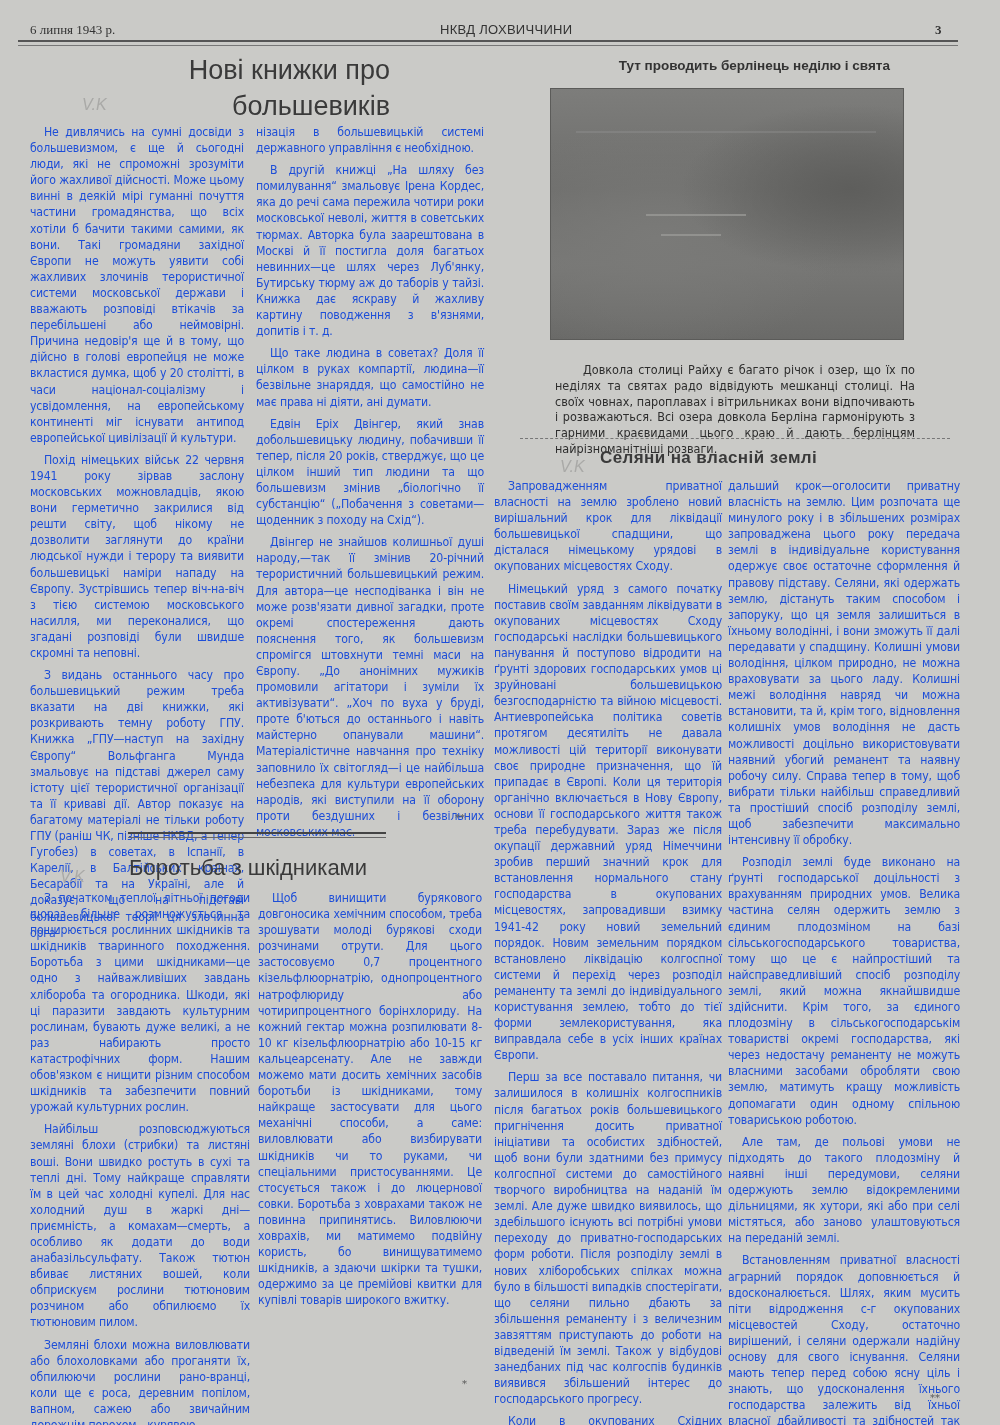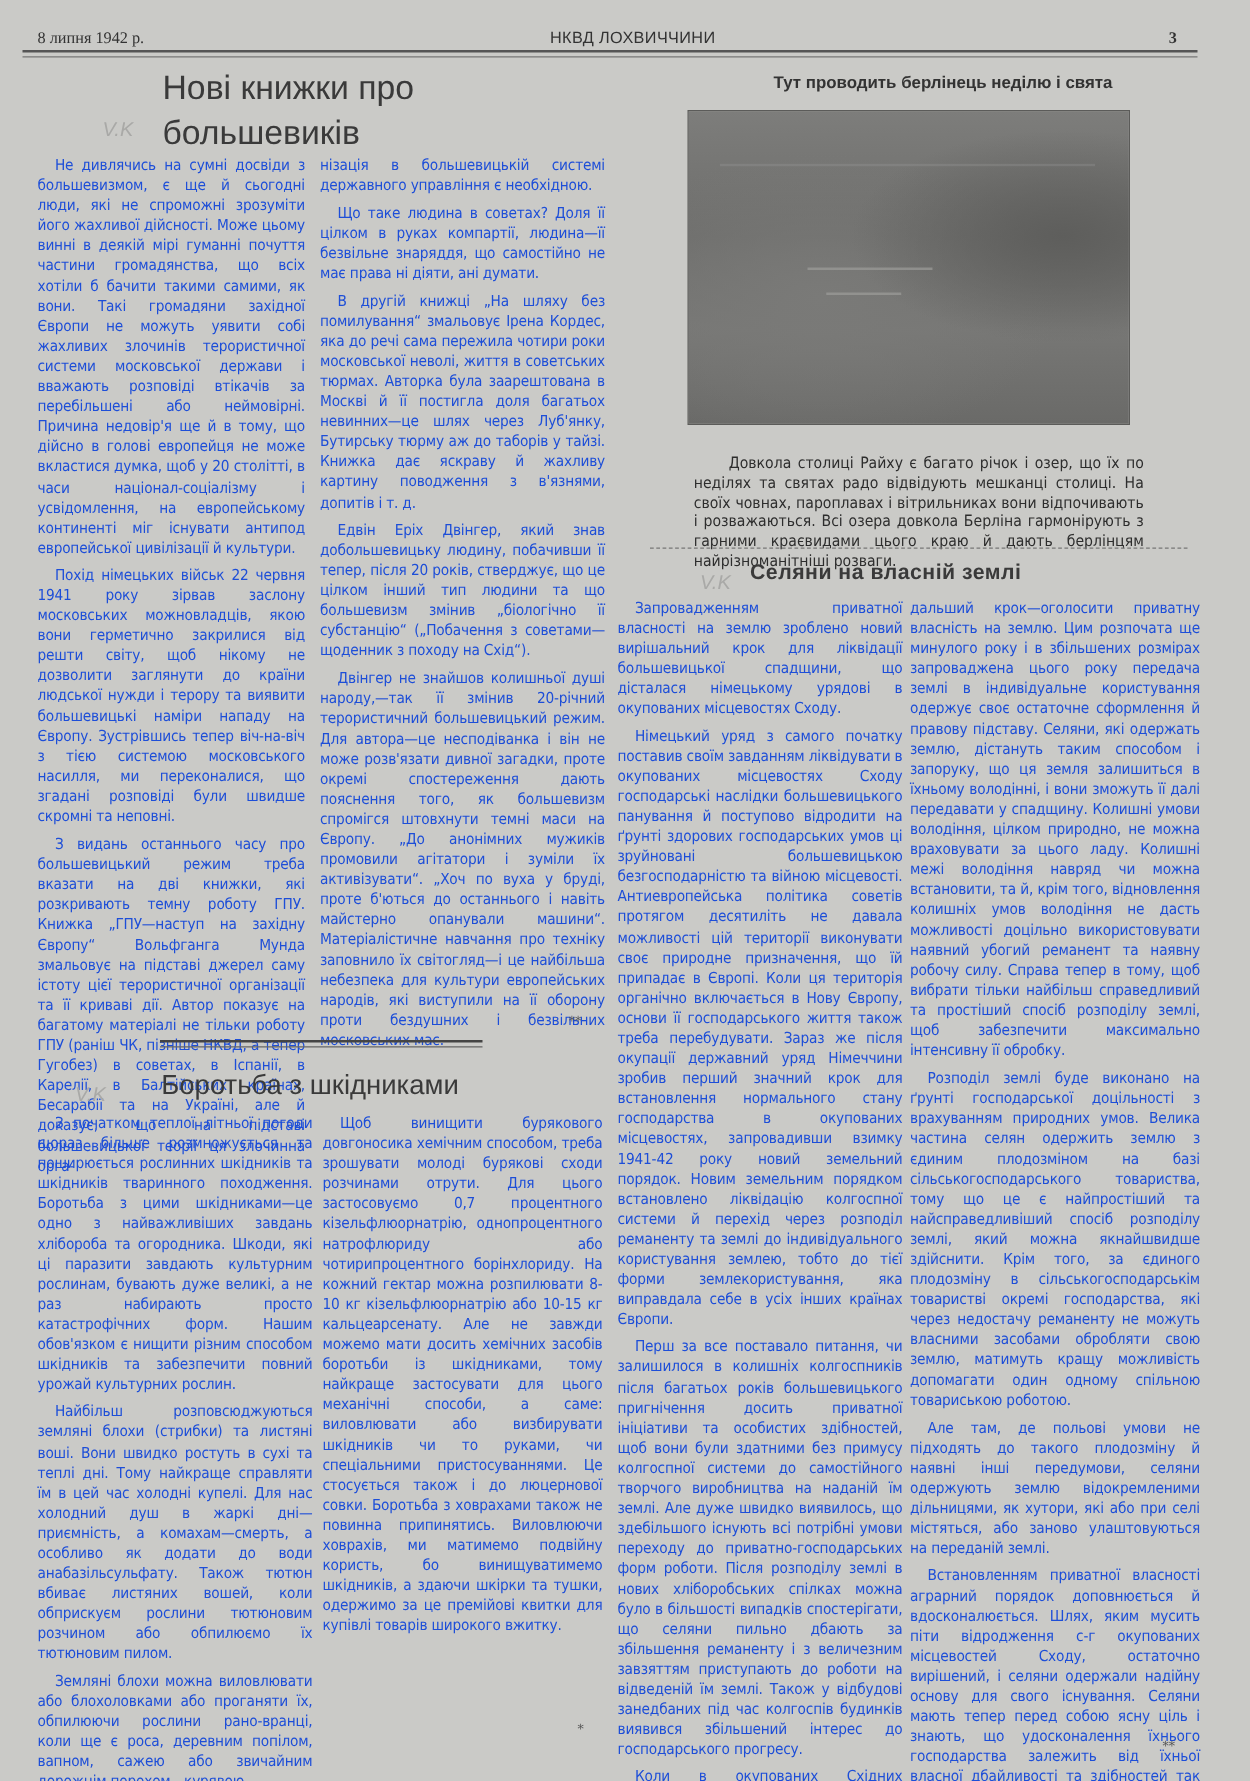--- a/index.html
+++ b/index.html
@@ -23,21 +23,21 @@
     border-top: 2px solid #555; border-bottom: 1px solid #777;
   }
   .col {
     position: absolute; font-size: 12.2px; line-height: 16.1px;
     text-align: justify; hyphens: manual; color: #1d4ed8;
     font-family: "DejaVu Sans Condensed", "DejaVu Sans", sans-serif;
     letter-spacing: -0.15px;
   }
   .col p { margin: 0 0 6px 0; text-indent: 14px; }
   .title1 {
-    position: absolute; left: 130px; top: 52px; width: 260px; text-align: left;
+    position: absolute; left: 130px; top: 52px; width: 260px; text-align: right;
     font-size: 27px; line-height: 36px; color: #3a3a3a;
     font-family: "Liberation Sans", sans-serif; font-weight: normal;
   }
   .photo-caption-title {
     position: absolute; left: 560px; top: 58px; width: 330px; text-align: right;
     font-size: 13.5px; font-weight: bold; color: #333;
     font-family: "Liberation Sans", sans-serif;
   }
   .photo {
     position: absolute; left: 550px; top: 88px; width: 352px; height: 250px;
@@ -82,37 +82,37 @@
   }
   .stars {
     position: absolute; font-size: 10px; color: #555;
   }
 </style>
 </head>
 <body>
 
 <div class="page">
 
-  <div class="hdr-left">8 липня 1942 р.</div>
+  <div class="hdr-left">6 липня 1943 р.</div>
   <div class="hdr-center">НКВД ЛОХВИЧЧИНИ</div>
   <div class="hdr-right">3</div>
   <div class="hdr-rule"></div>
 
   <div class="title1">Нові книжки про большевиків</div>
   <div class="stamp" style="left:82px; top:96px;">V.K</div>
 
   <div class="col" style="left:30px; top:124px; width:214px;">
     <p>Не дивлячись на сумні досвіди з большевизмом, є ще й сьогодні люди, які не спроможні зрозуміти його жахливої дійсності. Може цьому винні в деякій мірі гуманні почуття частини громадянства, що всіх хотіли б бачити такими самими, як вони. Такі громадяни західної Європи не можуть уявити собі жахливих злочинів терористичної системи московської держави і вважають розповіді втікачів за перебільшені або неймовірні. Причина недовір'я ще й в тому, що дійсно в голові европейця не може вкластися думка, щоб у 20 столітті, в часи націонал-соціалізму і усвідомлення, на европейському континенті міг існувати антипод европейської цивілізації й культури.</p>
     <p>Похід німецьких військ 22 червня 1941 року зірвав заслону московських можновладців, якою вони герметично закрилися від решти світу, щоб нікому не дозволити заглянути до країни людської нужди і терору та виявити большевицькі наміри нападу на Європу. Зустрівшись тепер віч-на-віч з тією системою московського насилля, ми переконалися, що згадані розповіді були швидше скромні та неповні.</p>
     <p>З видань останнього часу про большевицький режим треба вказати на дві книжки, які розкривають темну роботу ГПУ. Книжка „ГПУ—наступ на західну Європу“ Вольфганга Мунда змальовує на підставі джерел саму істоту цієї терористичної організації та її криваві дії. Автор показує на багатому матеріалі не тільки роботу ГПУ (раніш ЧК, пізніше НКВД, а тепер Гугобез) в советах, в Іспанії, в Карелії, в Балтійських країнах, Бесарабії та на Україні, але й доказує, що на підставі большевицької теорії ця злочинна орга-</p>
   </div>
   <div class="col" style="left:256px; top:124px; width:228px;">
     <p style="text-indent:0">нізація в большевицькій системі державного управління є необхідною.</p>
+    <p>В другій книжці „На шляху без помилування“ змальовує Ірена Кордес, яка до речі сама пережила чотири роки московської неволі, життя в советських тюрмах. Авторка була заарештована в Москві й її постигла доля багатьох невинних—це шлях через Луб'янку, Бутирську тюрму аж до таборів у тайзі. Книжка дає яскраву й жахливу картину поводження з в'язнями, допитів і т. д.</p>
     <p>Що таке людина в советах? Доля її цілком в руках компартії, людина—її безвільне знаряддя, що самостійно не має права ні діяти, ані думати.</p>
-    <p>В другій книжці „На шляху без помилування“ змальовує Ірена Кордес, яка до речі сама пережила чотири роки московської неволі, життя в советських тюрмах. Авторка була заарештована в Москві й її постигла доля багатьох невинних—це шлях через Луб'янку, Бутирську тюрму аж до таборів у тайзі. Книжка дає яскраву й жахливу картину поводження з в'язнями, допитів і т. д.</p>
     <p>Едвін Еріх Двінгер, який знав добольшевицьку людину, побачивши її тепер, після 20 років, стверджує, що це цілком інший тип людини та що большевизм змінив „біологічно її субстанцію“ („Побачення з советами—щоденник з походу на Схід“).</p>
     <p>Двінгер не знайшов колишньої душі народу,—так її змінив 20-річний терористичний большевицький режим. Для автора—це несподіванка і він не може розв'язати дивної загадки, проте окремі спостереження дають пояснення того, як большевизм спромігся штовхнути темні маси на Європу. „До анонімних мужиків промовили агітатори і зуміли їх активізувати“. „Хоч по вуха у бруді, проте б'ються до останнього і навіть майстерно опанували машини“. Матеріалістичне навчання про техніку заповнило їх світогляд—і це найбільша небезпека для культури европейських народів, які виступили на її оборону проти бездушних і безвільних московських мас.</p>
   </div>
   <div class="stars" style="left:455px; top:812px;">**</div>
 
   <div class="photo-caption-title">Тут проводить берлінець неділю і свята</div>
   <div class="photo">
     <div class="photo-line" style="left:95px; top:125px; width:100px;"></div>
     <div class="photo-line" style="left:110px; top:145px; width:60px;"></div>
     <div class="photo-line" style="left:25px; top:42px; width:300px; opacity:0.3"></div>

